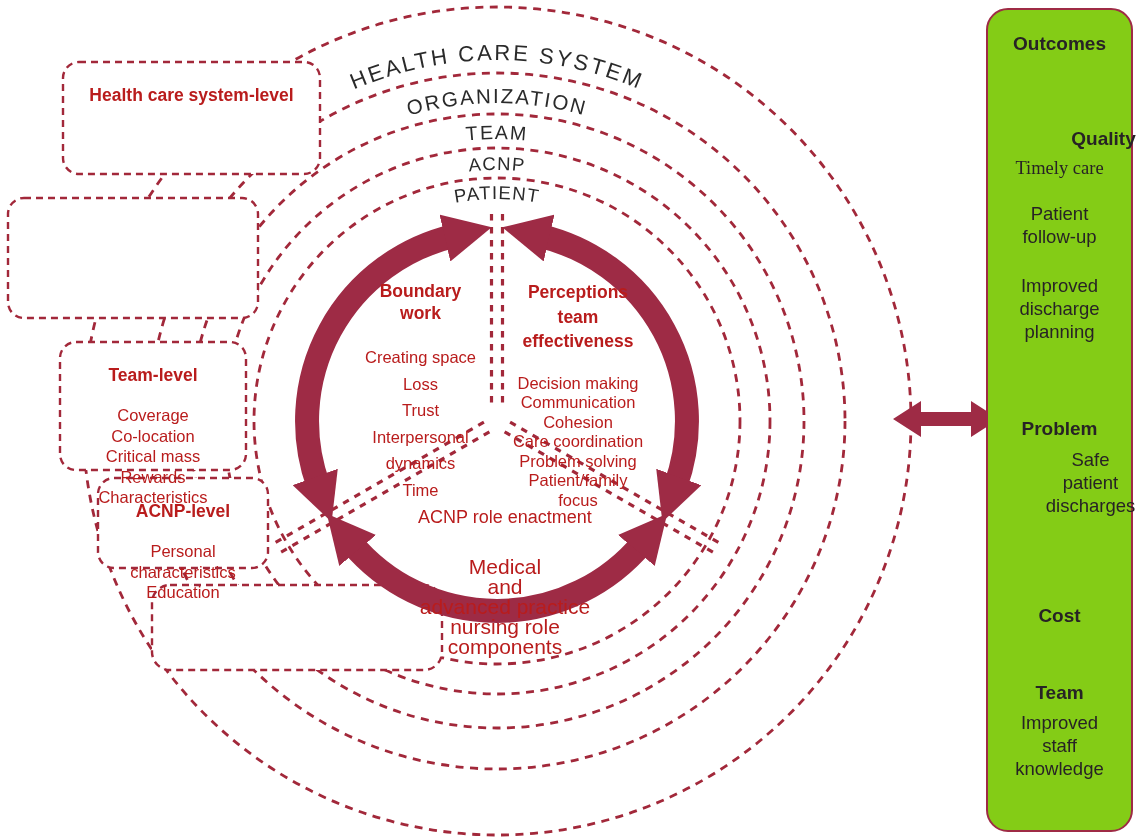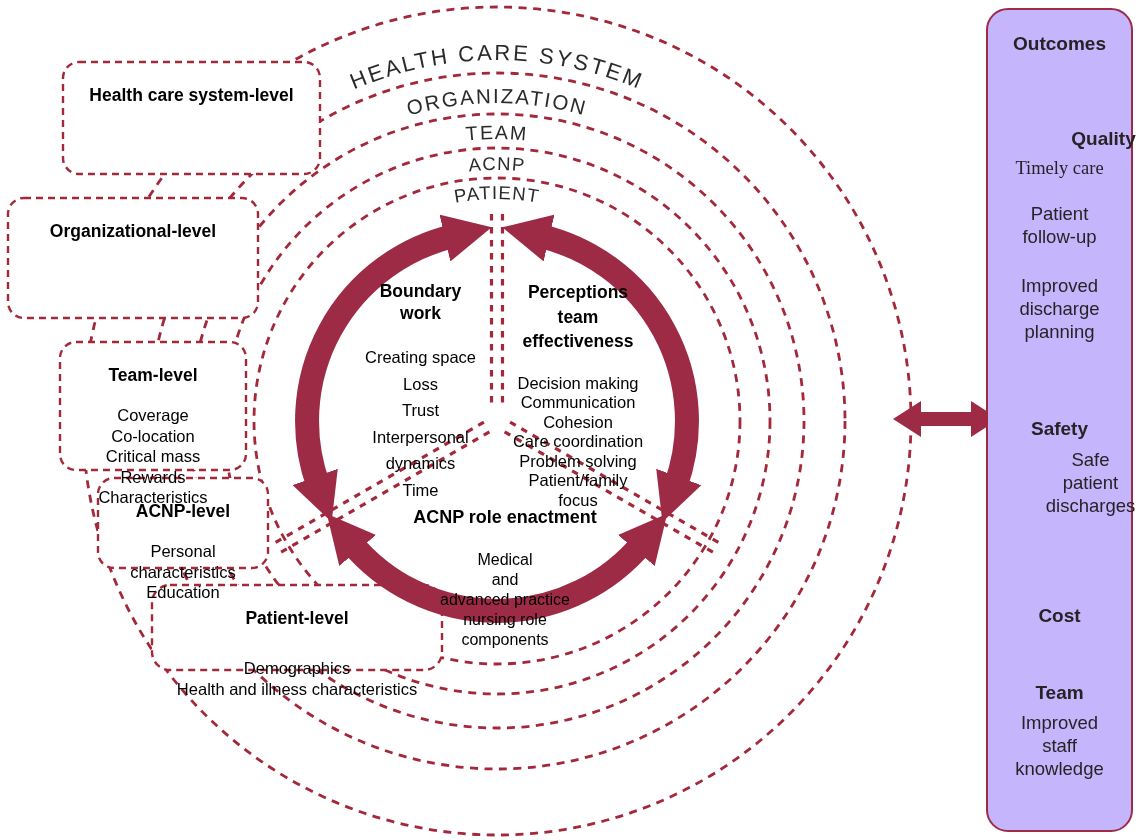--- a/index.html
+++ b/index.html
@@ -2,31 +2,31 @@
 <html><head>
 <meta charset="utf-8">
 <style>
   html,body{margin:0;padding:0;background:#ffffff;}
   #stage{
     position:relative;width:1137px;height:840px;background:#ffffff;overflow:hidden;
     font-family:"Liberation Sans", sans-serif;color:#272325;
   }
   #bg{position:absolute;left:0;top:0;}
   .abs{position:absolute;}
-  .txt{white-space:pre-line;text-align:center;color:#000000;}
+  .txt{white-space:pre-line;text-align:center;color:#b91c1c;}
   .box-title{font-weight:bold;font-size:17.5px;line-height:20px;margin-bottom:2px;}
   .box-items{font-size:16.5px;line-height:20.5px;}
   .ctr-title{font-weight:bold;font-size:17.5px;line-height:22px;}
-  .ctr-title-lg{font-weight:bold;font-size:18px;line-height:22px;}
+  .ctr-title-lg{font-weight:normal;font-size:18px;line-height:22px;}
   .bnd-items{font-size:16.5px;line-height:26.5px;margin-top:2px;}
   .per-items{font-size:16.5px;line-height:19.5px;margin-top:2px;}
-  .acnp-items{font-size:16px;line-height:20px;margin-top:4px;}
+  .acnp-items{font-size:21px;line-height:20px;margin-top:11px;}
   #outcomes-panel{
     position:absolute;left:986px;top:8px;width:147px;height:824px;
-    border:2.5px solid #9e2b45;border-radius:22px;background:#c4b5fd;box-sizing:border-box;
+    border:2.5px solid #9e2b45;border-radius:22px;background:#84cc16;box-sizing:border-box;
   }
   .panel-item{position:absolute;left:0;width:100%;text-align:center;white-space:pre-line;
     font-size:18.5px;line-height:23px;}
   .panel-head{font-weight:bold;font-size:19px;}
   .ring-label{fill:#2a2a2a;font-family:"Liberation Sans", sans-serif;}
 </style>
 </head>
 <body>
 
 <div id="stage">
@@ -90,39 +90,33 @@
       <path d="M 351.5,543.1 A 190,190 0 0 0 642.5,543.1" marker-start="url(#ah)" marker-end="url(#ah)"></path>
     </g>
 
     <polygon points="893,419 921,401 921,412 971,412 971,401 999,419 971,437 971,426 921,426 921,437" fill="#9e2b45"></polygon>
   </svg>
 
   <div class="abs txt" style="left:63px;top:67px;width:257px;">
     <div class="box-title">Health care system-level</div>
   </div>
   <div class="abs txt" style="left:8px;top:203px;width:250px;">
-    <div class="box-title">Organizational-level</div>
   </div>
   <div class="abs txt" style="left:98px;top:483px;width:170px;">
     <div class="box-title">ACNP-level</div>
     <div class="box-items">Personal characteristics
 Education</div>
   </div>
   <div class="abs txt" style="left:60px;top:347px;width:186px;">
     <div class="box-title">Team-level</div>
     <div class="box-items">Coverage
 Co-location
 Critical mass
 Rewards
 Characteristics</div>
-  </div>
-  <div class="abs txt" style="left:152px;top:590px;width:290px;">
-    <div class="box-title">Patient-level</div>
-    <div class="box-items" style="margin-top:10px;">Demographics
-Health and illness characteristics</div>
   </div>
 
   <div class="abs txt" style="left:338px;top:262px;width:165px;">
     <div class="ctr-title">Boundary
 work</div>
     <div class="bnd-items">Creating space
 Loss
 Trust
 Interpersonal
 dynamics
@@ -151,21 +145,21 @@
 
   <div id="outcomes-panel">
     <div class="panel-item panel-head" style="top:22px;">Outcomes</div>
     <div class="panel-item panel-head" style="top:117px;margin-left:44px;">Quality</div>
     <div class="panel-item" style="top:147px;font-family:Liberation Serif, serif;">Timely care</div>
     <div class="panel-item" style="top:192px;">Patient
 follow-up</div>
     <div class="panel-item" style="top:264px;">Improved
 discharge
 planning</div>
-    <div class="panel-item panel-head" style="top:407px;">Safety</div>
+    <div class="panel-item panel-head" style="top:407px;">Problem</div>
     <div class="panel-item" style="top:438px;padding-left:31px;">Safe
 patient
 discharges</div>
     <div class="panel-item panel-head" style="top:577px;margin-top:17px;">Cost</div>
     <div class="panel-item panel-head" style="top:671px;">Team</div>
     <div class="panel-item" style="top:701px;">Improved
 staff
 knowledge</div>
   </div>
 

